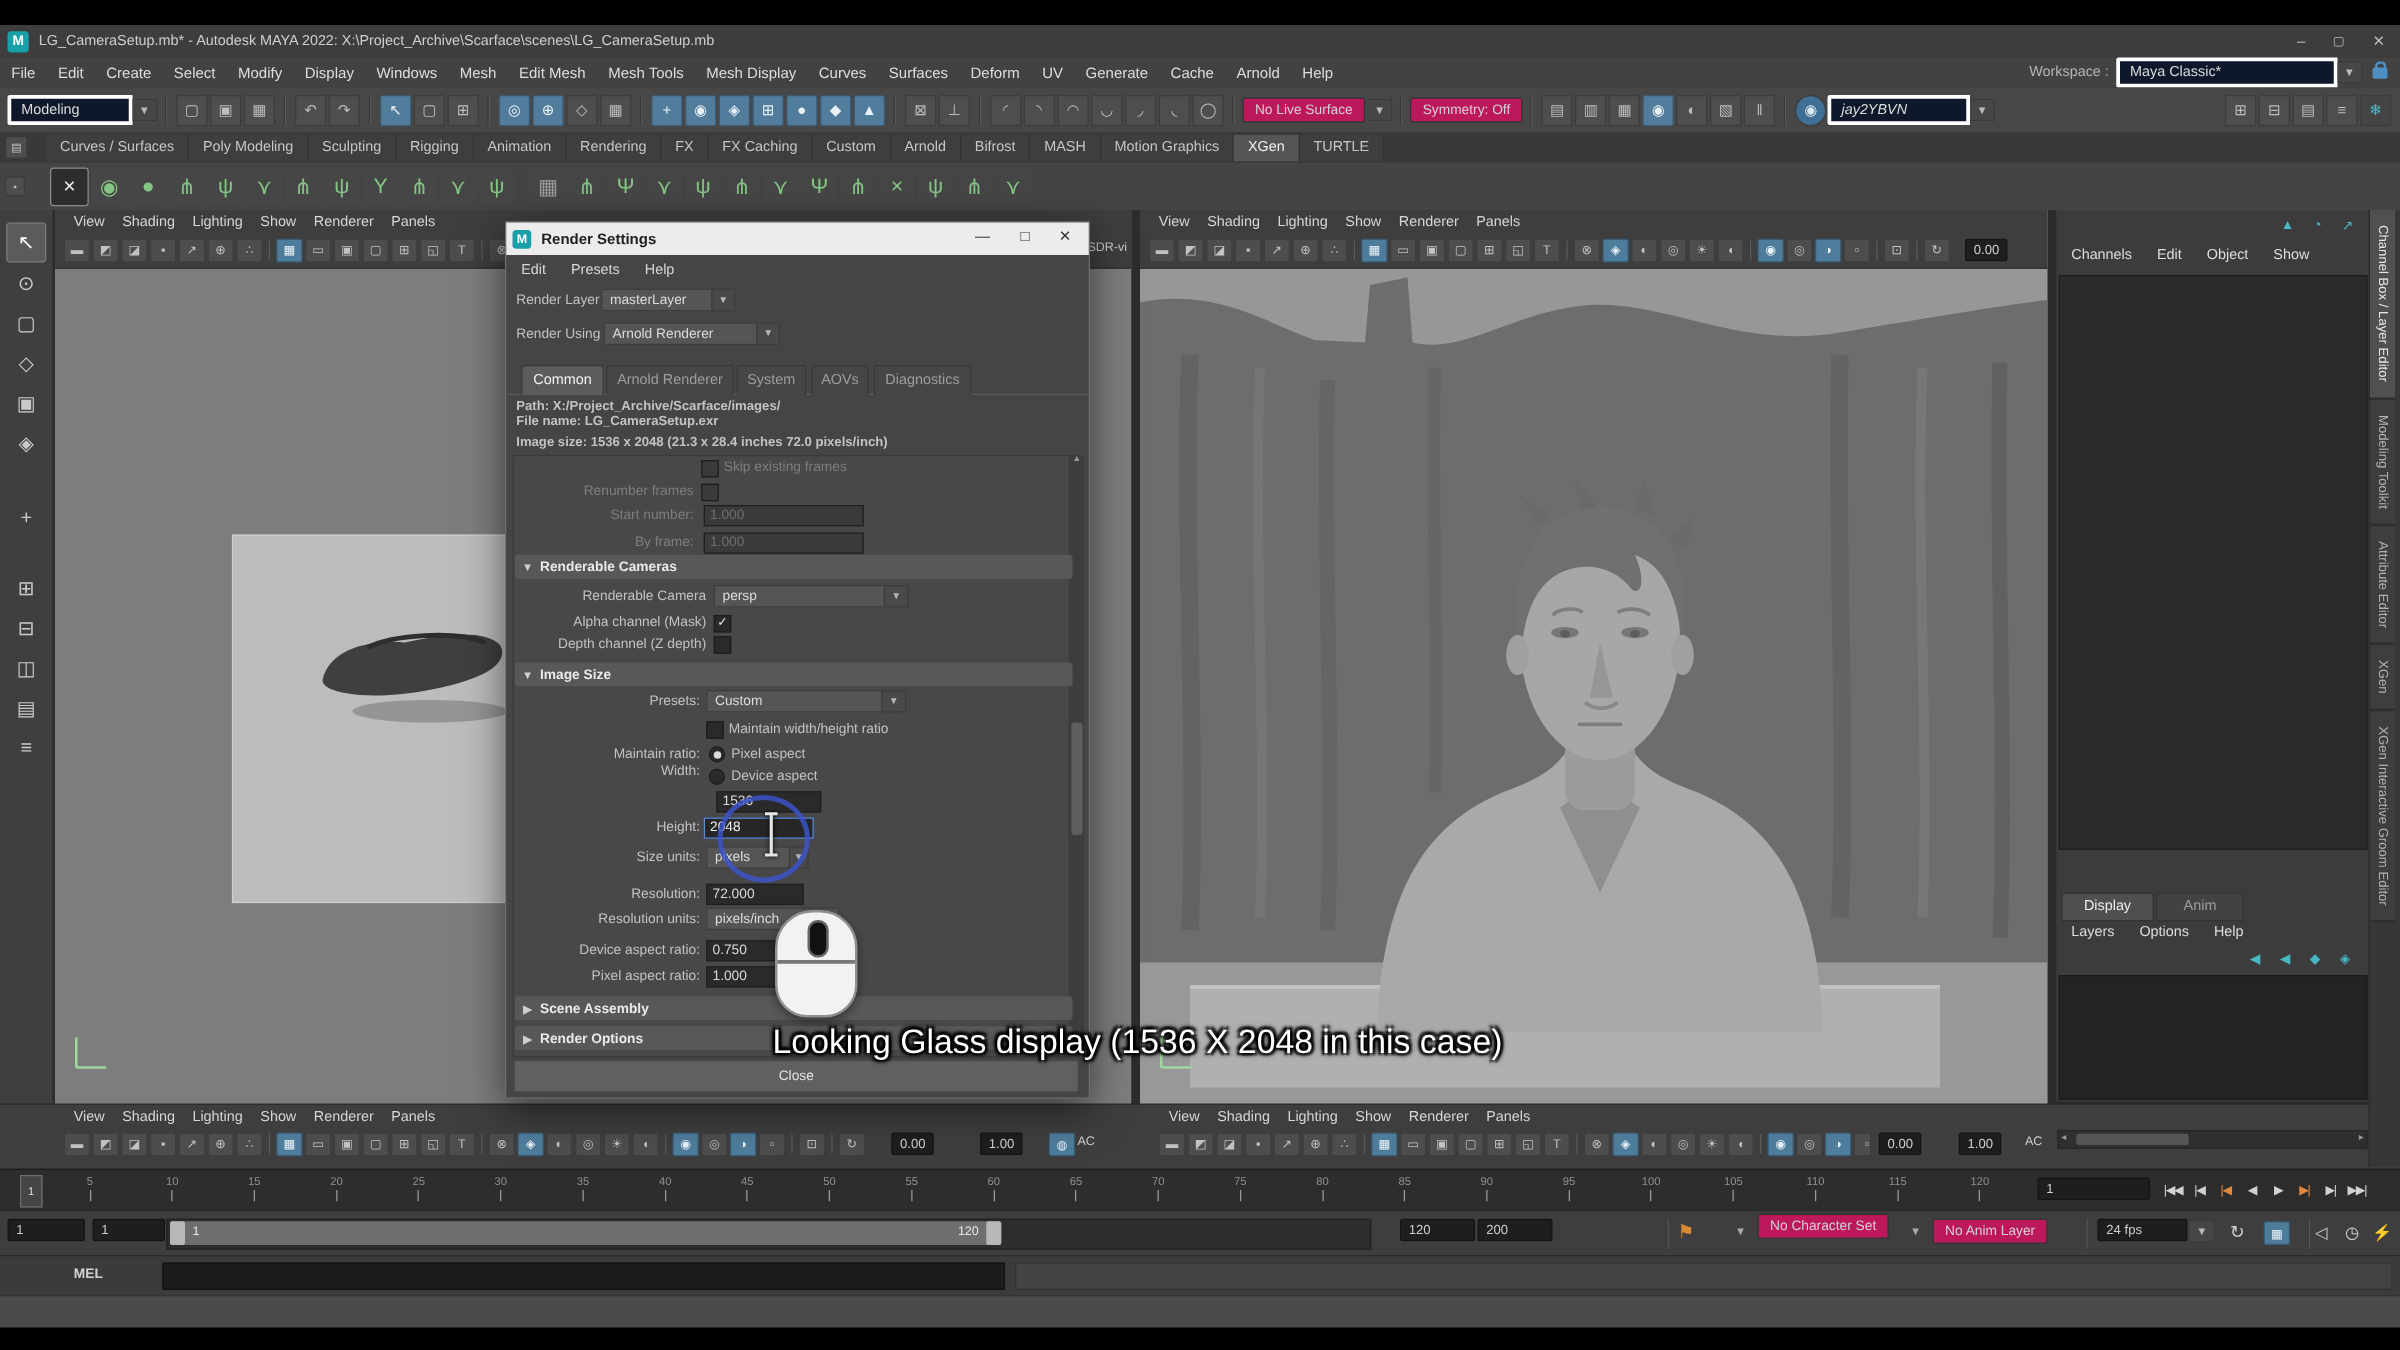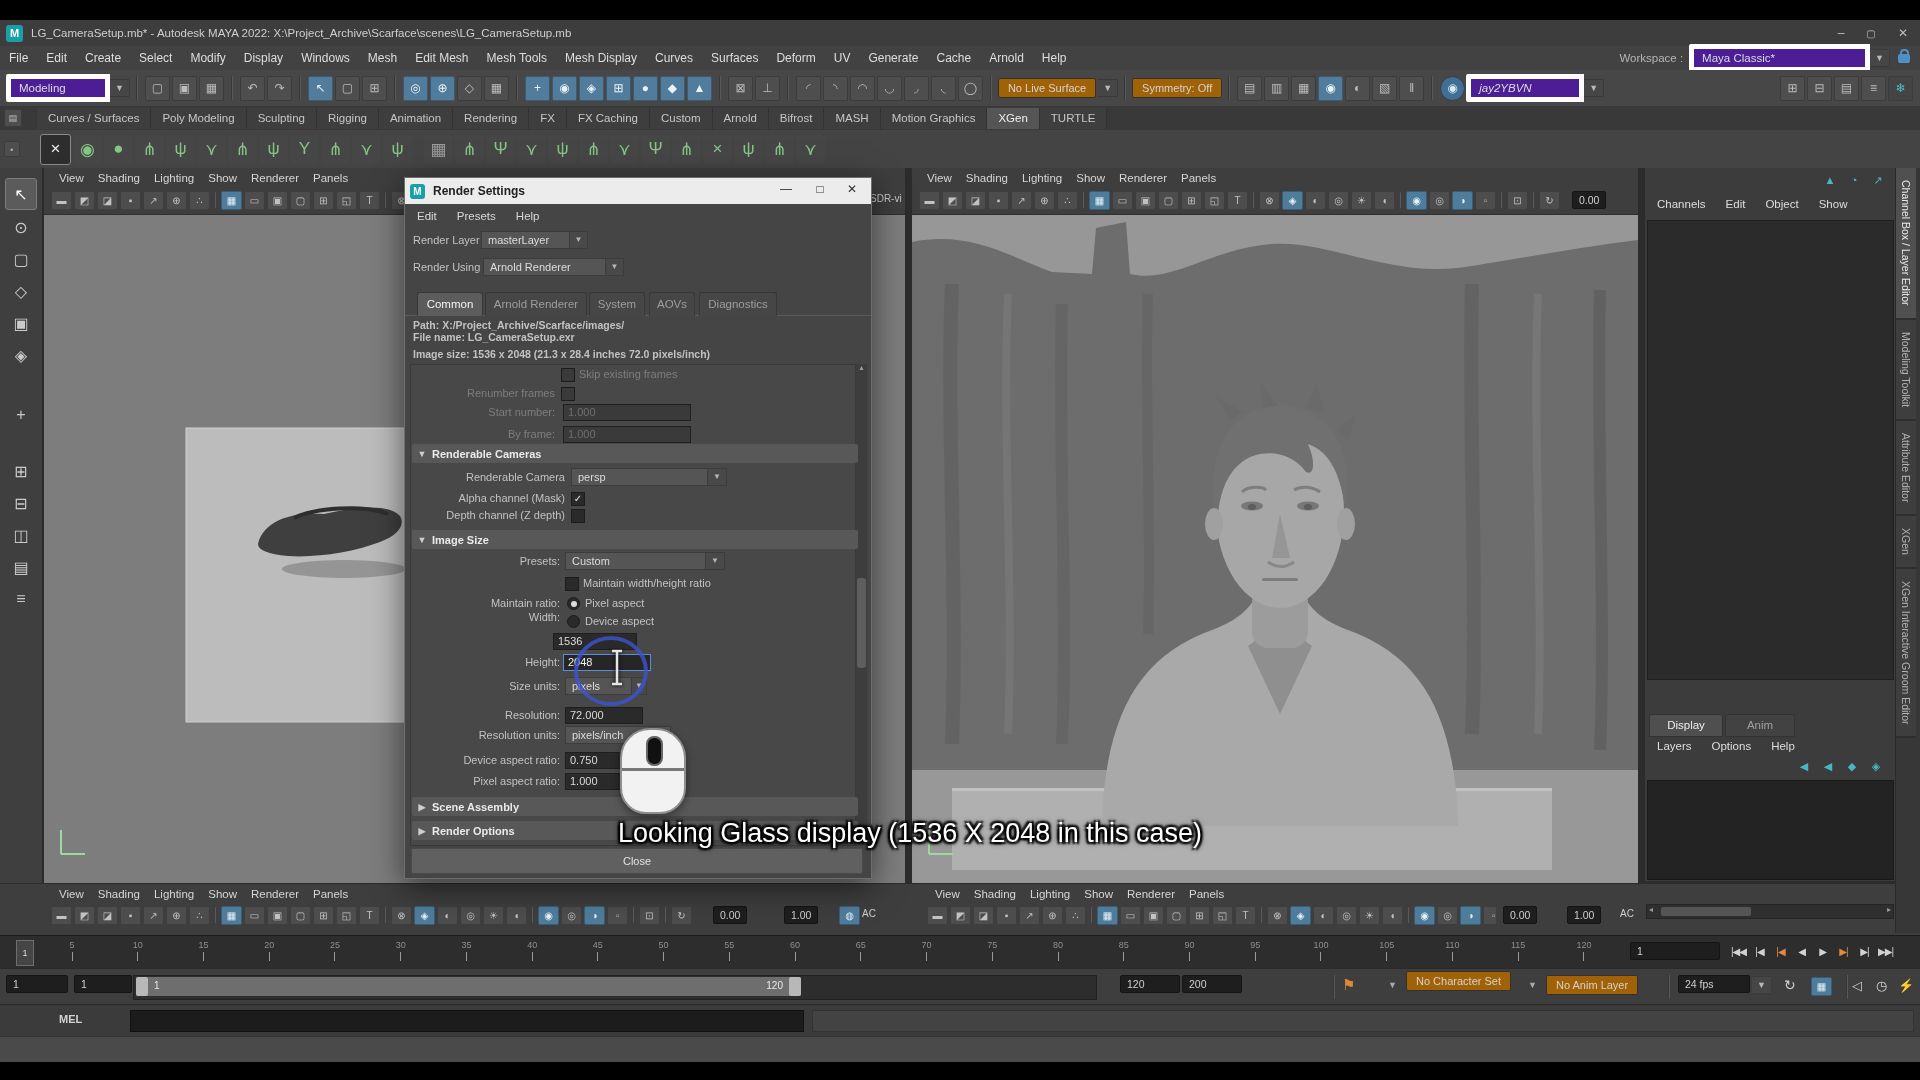--- a/index.html
+++ b/index.html
@@ -11,22 +11,22 @@
   #titlebar{left:0;top:20px;width:1920px;height:26px;background:#3d3d3d;border-bottom:1px solid #2e2e2e;}
   .maya-ic{width:17px;height:17px;border-radius:3px;background:#18a0a8;color:#fff;font-weight:bold;
            font-size:11px;display:inline-flex;align-items:center;justify-content:center;}
   #menubar{left:0;top:46px;width:1920px;height:24px;background:#424242;border-bottom:1px solid #333;}
   .mi{padding:0 9px;line-height:24px;font-size:12px;color:#dedede;white-space:nowrap;}
   #toolbar{left:0;top:70px;width:1920px;height:36px;background:#474747;border-bottom:1px solid #333;}
   .tic{width:23px;height:23px;margin:0 1px;display:inline-flex;align-items:center;justify-content:center;
        background:#4e4e4e;border:1px solid #3c3c3c;border-radius:2px;color:#bdbdbd;font-size:12px;}
   .tic.b{background:#527c9b;border-color:#3c5a72;color:#e9f2f8;}
   .vsep{width:1px;height:24px;background:#383838;border-right:1px solid #585858;margin:0 6px;}
-  .tbox{background:#a16207;border:1px solid #323232;color:#d2d2d2;font-size:11px;padding:3px 9px;border-radius:2px;white-space:nowrap;}
-  .drop{background:#4c1d95;border:5px solid #ffffff;color:#dcdcdc;font-size:11.5px;padding:3px 8px;border-radius:2px 0 0 2px;white-space:nowrap;}
+  .tbox{background:#be185d;border:1px solid #323232;color:#d2d2d2;font-size:11px;padding:3px 9px;border-radius:2px;white-space:nowrap;}
+  .drop{background:#0f172a;border:3px solid #ffffff;color:#dcdcdc;font-size:11.5px;padding:3px 8px;border-radius:2px 0 0 2px;white-space:nowrap;}
   .droparrow{background:#464646;border:1px solid #3a3a3a;border-left:none;color:#b9b9b9;font-size:9px;
              padding:3px 5px;border-radius:0 2px 2px 0;}
   .lock{display:inline-block;width:12px;height:9px;background:#4f90c4;border-radius:2px;position:relative;margin-left:8px;}
   .lock::before{content:"";position:absolute;top:-5px;left:2px;width:5px;height:5px;border:2px solid #4f90c4;border-bottom:none;border-radius:4px 4px 0 0;}
   
   #shelftabs{left:0;top:106px;width:1920px;height:24px;background:#393939;border-bottom:1px solid #303030;}
   .shelftab{padding:4px 11px 5px;font-size:11.5px;color:#c6c6c6;background:#3e3e3e;border-right:1px solid #323232;white-space:nowrap;}
   .shelftab.active{background:#555;color:#f0f0f0;}
   #shelficons{left:0;top:130px;width:1920px;height:38px;background:#444;border-bottom:1px solid #2d2d2d;}
   .shic{width:29px;height:29px;margin:1px;display:inline-flex;align-items:center;justify-content:center;
@@ -554,21 +554,21 @@
     <span class="rs-drop" style="left:160px;top:374px;width:138px;">Custom</span>
     <span class="rs-droparrow" style="left:300px;top:374px;width:18px;">▼</span>
     <span class="chk" style="left:160px;top:399px;"></span>
     <span class="rs-label" style="left:178px;top:399px;text-align:left;">Maintain width/height ratio</span>
     <span class="rs-label" style="left:0;top:419px;width:155px;">Maintain ratio:</span>
     <span class="radio sel" style="left:162px;top:419px;"></span>
     <span class="rs-label" style="left:180px;top:419px;text-align:left;">Pixel aspect</span>
     <span class="radio" style="left:162px;top:437px;"></span>
     <span class="rs-label" style="left:180px;top:437px;text-align:left;">Device aspect</span>
     <span class="rs-label" style="left:0;top:433px;width:155px;">Width:</span>
-    <span class="rs-field" style="left:148px;top:455px;width:74px;">1536</span>
+    <span class="rs-field" style="left:168px;top:455px;width:74px;">1536</span>
     <span class="rs-label" style="left:0;top:478px;width:155px;">Height:</span>
     <span class="rs-field focus" style="left:158px;top:476px;width:78px;">2048</span>
     <span class="rs-label" style="left:0;top:502px;width:155px;">Size units:</span>
     <span class="rs-drop" style="left:160px;top:499px;width:64px;">pixels</span>
     <span class="rs-droparrow" style="left:226px;top:499px;width:14px;">▼</span>
     <span class="rs-label" style="left:0;top:531px;width:155px;">Resolution:</span>
     <span class="rs-field" style="left:160px;top:529px;width:68px;">72.000</span>
     <span class="rs-label" style="left:0;top:551px;width:155px;">Resolution units:</span>
     <span class="rs-drop" style="left:160px;top:548px;width:92px;">pixels/inch</span>
     <span class="rs-label" style="left:0;top:576px;width:155px;">Device aspect ratio:</span>

